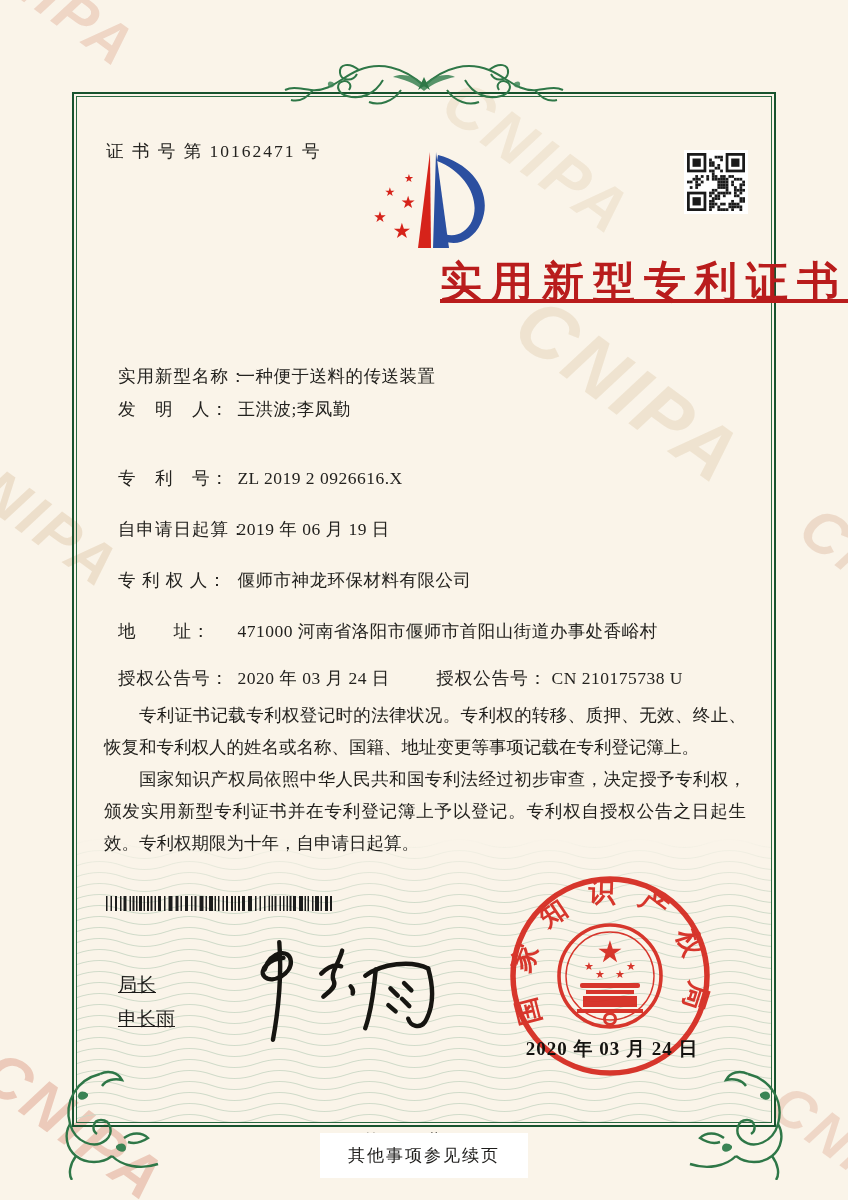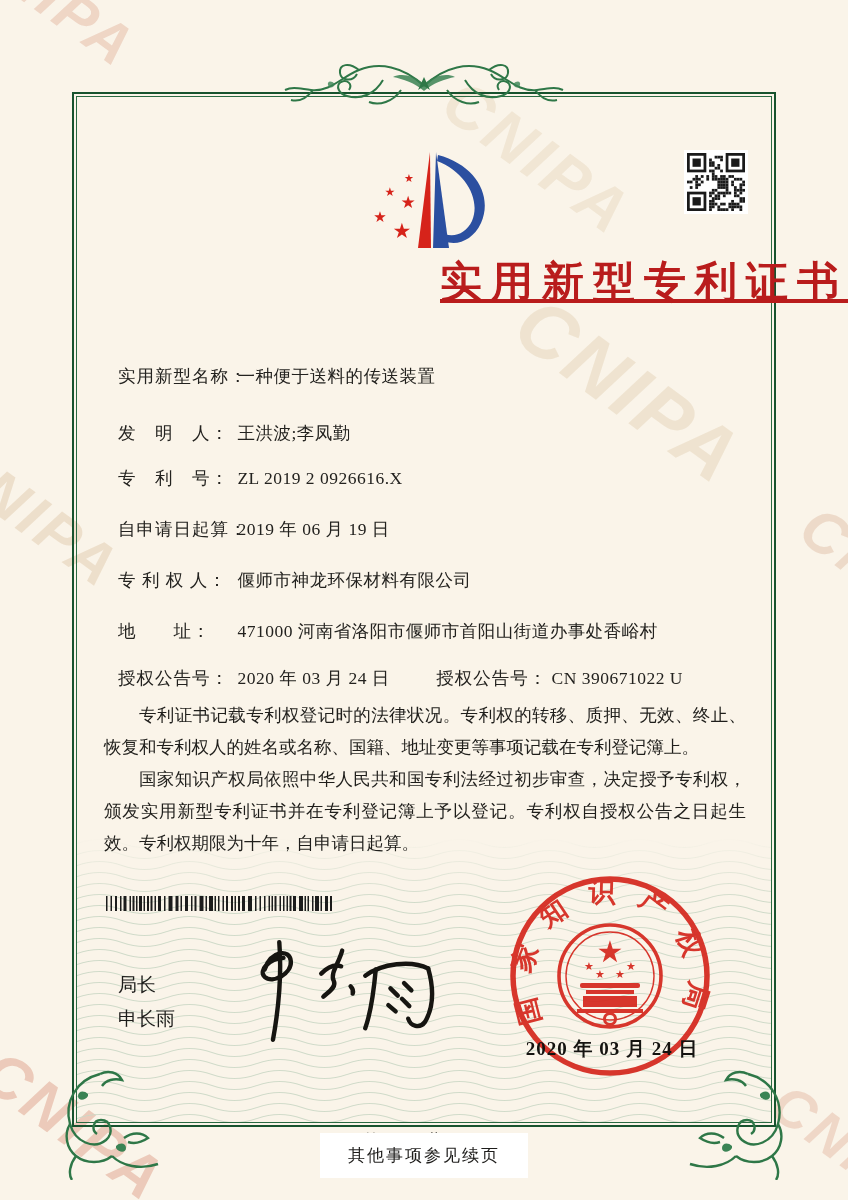--- a/index.html
+++ b/index.html
@@ -29,21 +29,21 @@
     font-size:42px; font-weight:bold; letter-spacing:9px; color:#b91c1c;text-decoration:underline;}
   .row{position:absolute; left:118px; font-size:17.5px; white-space:nowrap;}
   .row .lab{display:inline-block; width:115px; letter-spacing:1px;}
   .row .val{display:inline-block; letter-spacing:.5px;}
   .row .lab2{display:inline-block; margin-left:42px; letter-spacing:1px;}
   .paras{position:absolute; left:104px; top:699px; width:642px;
     font-size:17.5px; line-height:1.83; text-align:justify; color:#1f1e1b;}
   .paras p{margin:0; text-indent:2em;}
   .barcode{position:absolute; left:106px; top:896px; width:232px; height:15px;}
   .officer{position:absolute; left:118px; font-size:19px;
-    font-family:"Liberation Sans","DejaVu Sans",sans-serif; color:#1c1b19;}
+    font-family:"Liberation Sans","DejaVu Sans",sans-serif; color:#1c1b19;text-decoration:underline;}
   .sig{position:absolute; left:233px; top:938px;}
   .seal{position:absolute; left:504px; top:872px; width:212px; height:212px; opacity:.93;}
   .seal-date{position:absolute; left:512px; top:1036px; width:200px; text-align:center;
     font-size:19px; letter-spacing:1px; color:#141310; font-weight:bold;}
   .pageinfo{position:absolute; left:0; top:1130px; width:100%; text-align:center;
     font-size:15.5px; letter-spacing:1px; color:#2a2927;}
   .footnote{position:absolute; left:50%; top:1133px; transform:translateX(-50%);
     background:#ffffff; padding:11px 28px; font-size:17px; letter-spacing:2px; color:#1d1c1a;}
   .qr{position:absolute; left:684px; top:150px; width:64px; height:64px; background:#fff; padding:3px; box-sizing:border-box;}
   .logo{position:absolute; left:352px; top:136px;}
@@ -109,20 +109,21 @@
       <path d="M46,6 C54,2 64,4 68,12 C60,10 52,12 48,18"></path>
       <path d="M16,56 C10,66 12,80 22,88 C32,96 48,96 58,88"></path>
       <path d="M58,88 C68,98 86,102 104,96"></path>
       <path d="M22,88 C16,96 14,106 18,112"></path>
       <path d="M70,70 C78,64 88,64 94,70 C88,74 80,76 74,74"></path>
       <path d="M34,26 C30,22 24,23 24,28 C24,33 31,33 34,28 Z" fill="#3a8354" stroke="none"></path>
       <path d="M62,78 C66,74 72,75 72,80 C72,85 65,85 62,80 Z" fill="#3a8354" stroke="none"></path>
     </g>
   </svg>
 
+  <div class="certno">证 书 号 第 10162471 号</div>
 
   <svg class="logo" width="140" height="120" viewBox="0 0 140 120">
     <g font-family="DejaVu Sans, sans-serif" fill="#d6231a" text-anchor="middle">
       <text x="57" y="46" font-size="11">★</text>
       <text x="38" y="60" font-size="12">★</text>
       <text x="56" y="72" font-size="17">★</text>
       <text x="28" y="86" font-size="15">★</text>
       <text x="50" y="102" font-size="21">★</text>
     </g>
     <polygon points="78,16 66,112 79,112" fill="#d6231a"></polygon>
@@ -262,21 +263,21 @@
         <rect x="2.761904761904762" y="41.42857142857143" width="13.80952380952381" height="13.80952380952381" fill="#fff"></rect>
         <rect x="5.523809523809524" y="44.19047619047619" width="8.285714285714285" height="8.285714285714285" fill="#1a1a1a"></rect>
       </svg></div>
 
   <div class="title">实用新型专利证书</div>
 
   <div class="row" style="top:364px">
     <span class="lab">实用新型名称：</span>
     <span class="val">一种便于送料的传送装置</span>
   </div>
-  <div class="row" style="top:421px">
+  <div class="row" style="top:397px">
     <span class="lab">发　明　人：</span>
     <span class="val">王洪波;李凤勤</span>
   </div>
   <div class="row" style="top:466px">
     <span class="lab">专　利　号：</span>
     <span class="val">ZL 2019 2 0926616.X</span>
   </div>
   <div class="row" style="top:517px">
     <span class="lab">自申请日起算：</span>
     <span class="val">2019 年 06 月 19 日</span>
@@ -286,21 +287,21 @@
     <span class="val">偃师市神龙环保材料有限公司</span>
   </div>
   <div class="row" style="top:619px">
     <span class="lab">地　　址：</span>
     <span class="val">471000  河南省洛阳市偃师市首阳山街道办事处香峪村</span>
   </div>
   <div class="row" style="top:666px">
     <span class="lab">授权公告号：</span>
     <span class="val">2020 年 03 月 24 日</span>
     <span class="lab2">授权公告号：</span>
-    <span class="val">CN 390671022 U</span>
+    <span class="val">CN 210175738 U</span>
   </div>
 
   <div class="paras">
     <p>专利证书记载专利权登记时的法律状况。专利权的转移、质押、无效、终止、恢复和专利权人的姓名或名称、国籍、地址变更等事项记载在专利登记簿上。</p>
     <p>国家知识产权局依照中华人民共和国专利法经过初步审查，决定授予专利权，颁发实用新型专利证书并在专利登记簿上予以登记。专利权自授权公告之日起生效。专利权期限为十年，自申请日起算。</p>
   </div>
 
   <div class="barcode"><svg width="232" height="15">
         <rect x="0" y="0" width="1.5" height="15" fill="#1c1c1c"></rect>
         <rect x="4.5" y="0" width="1.5" height="15" fill="#1c1c1c"></rect>

